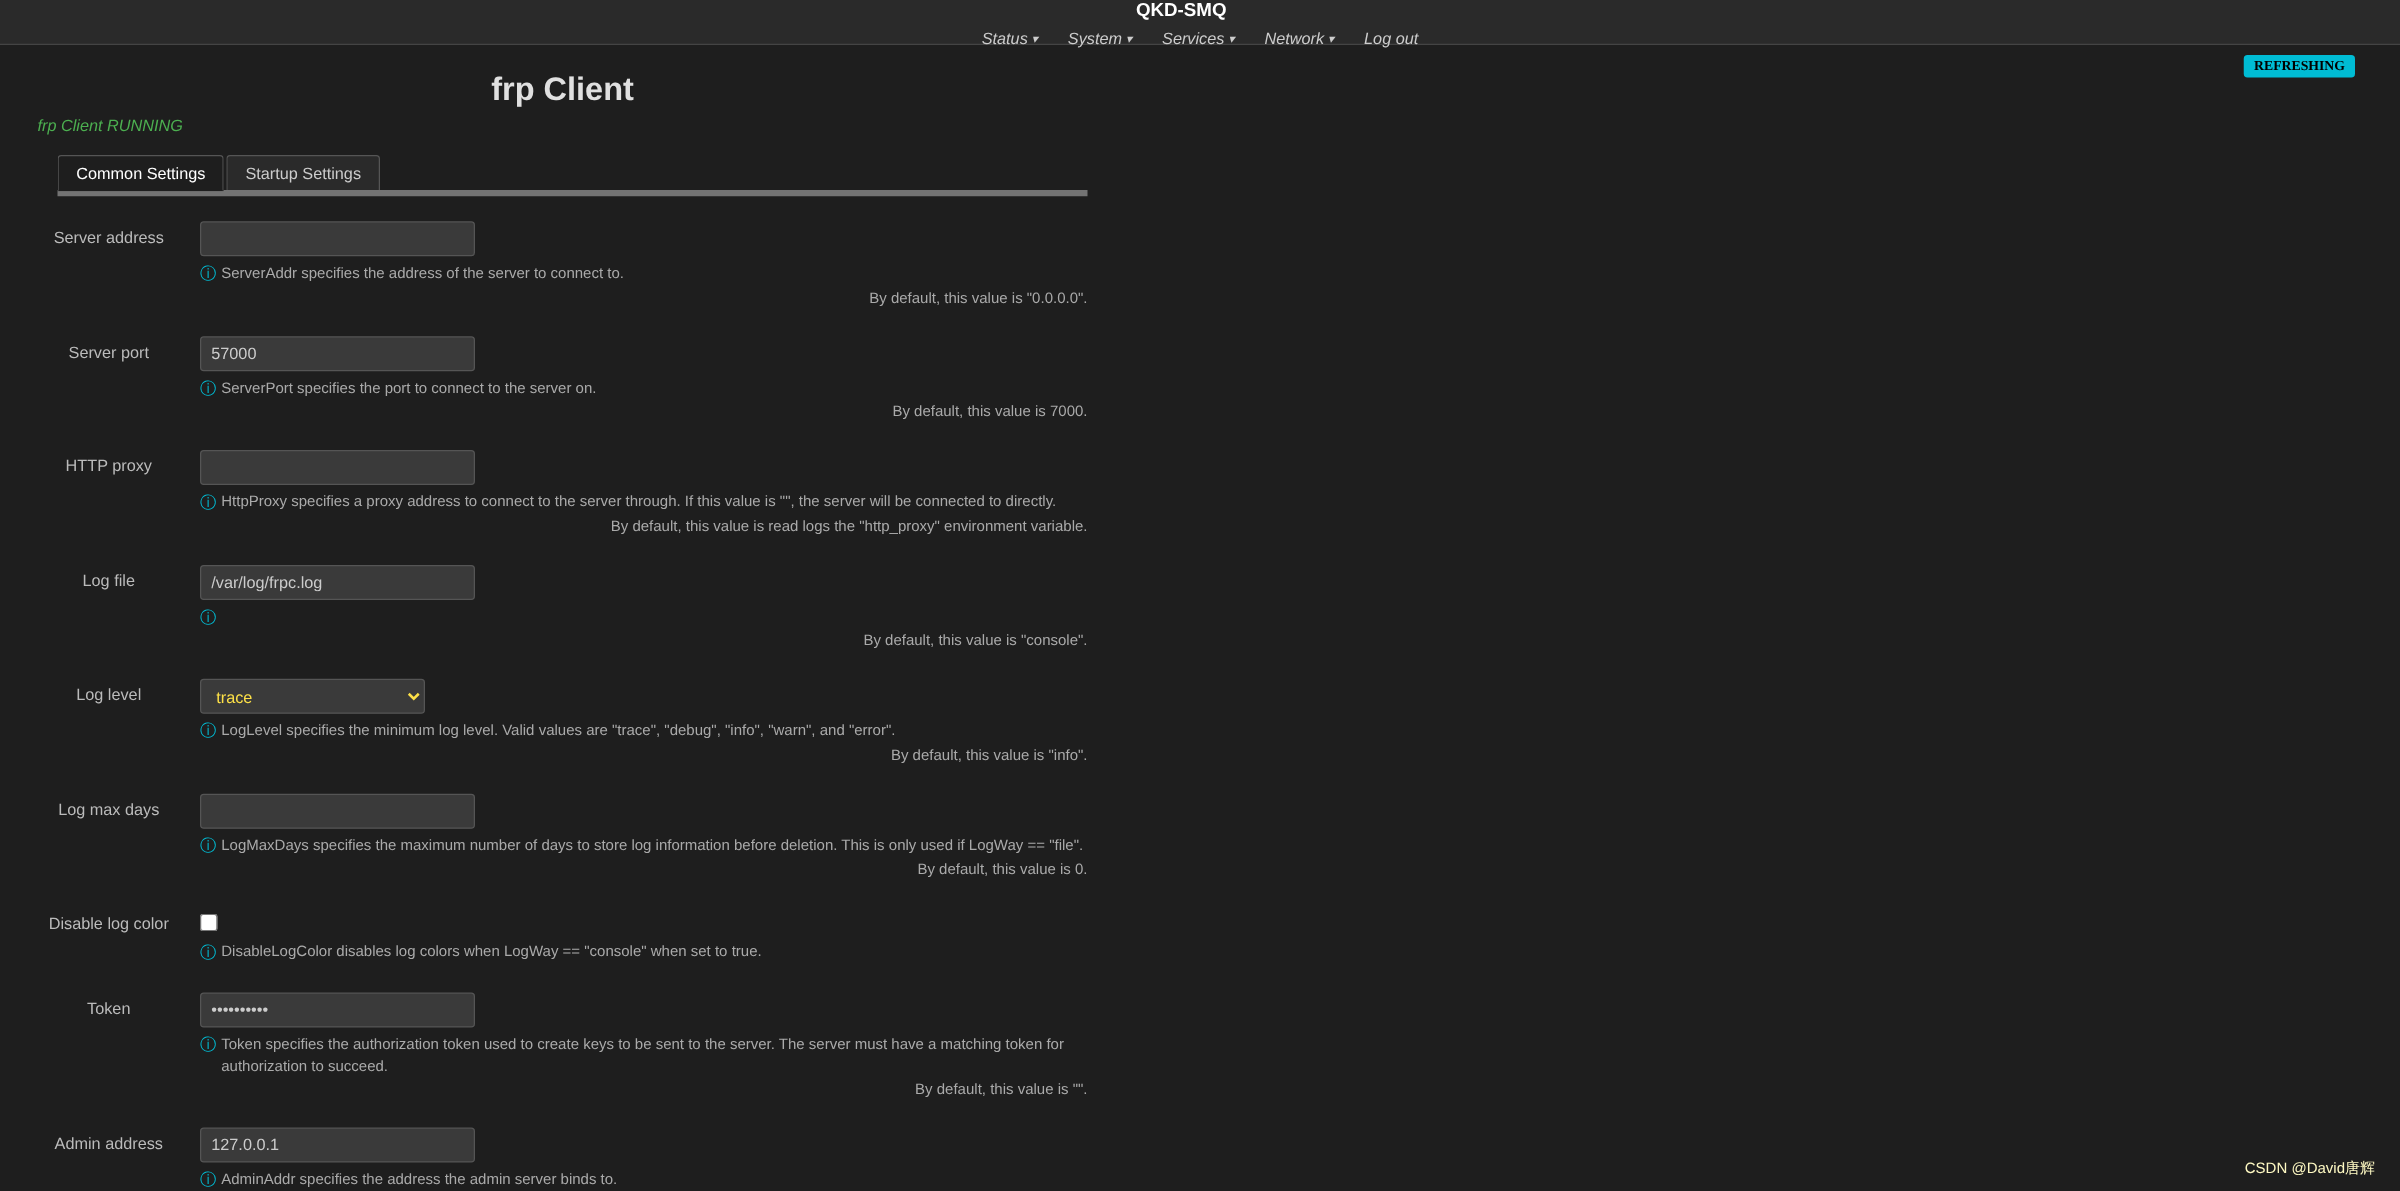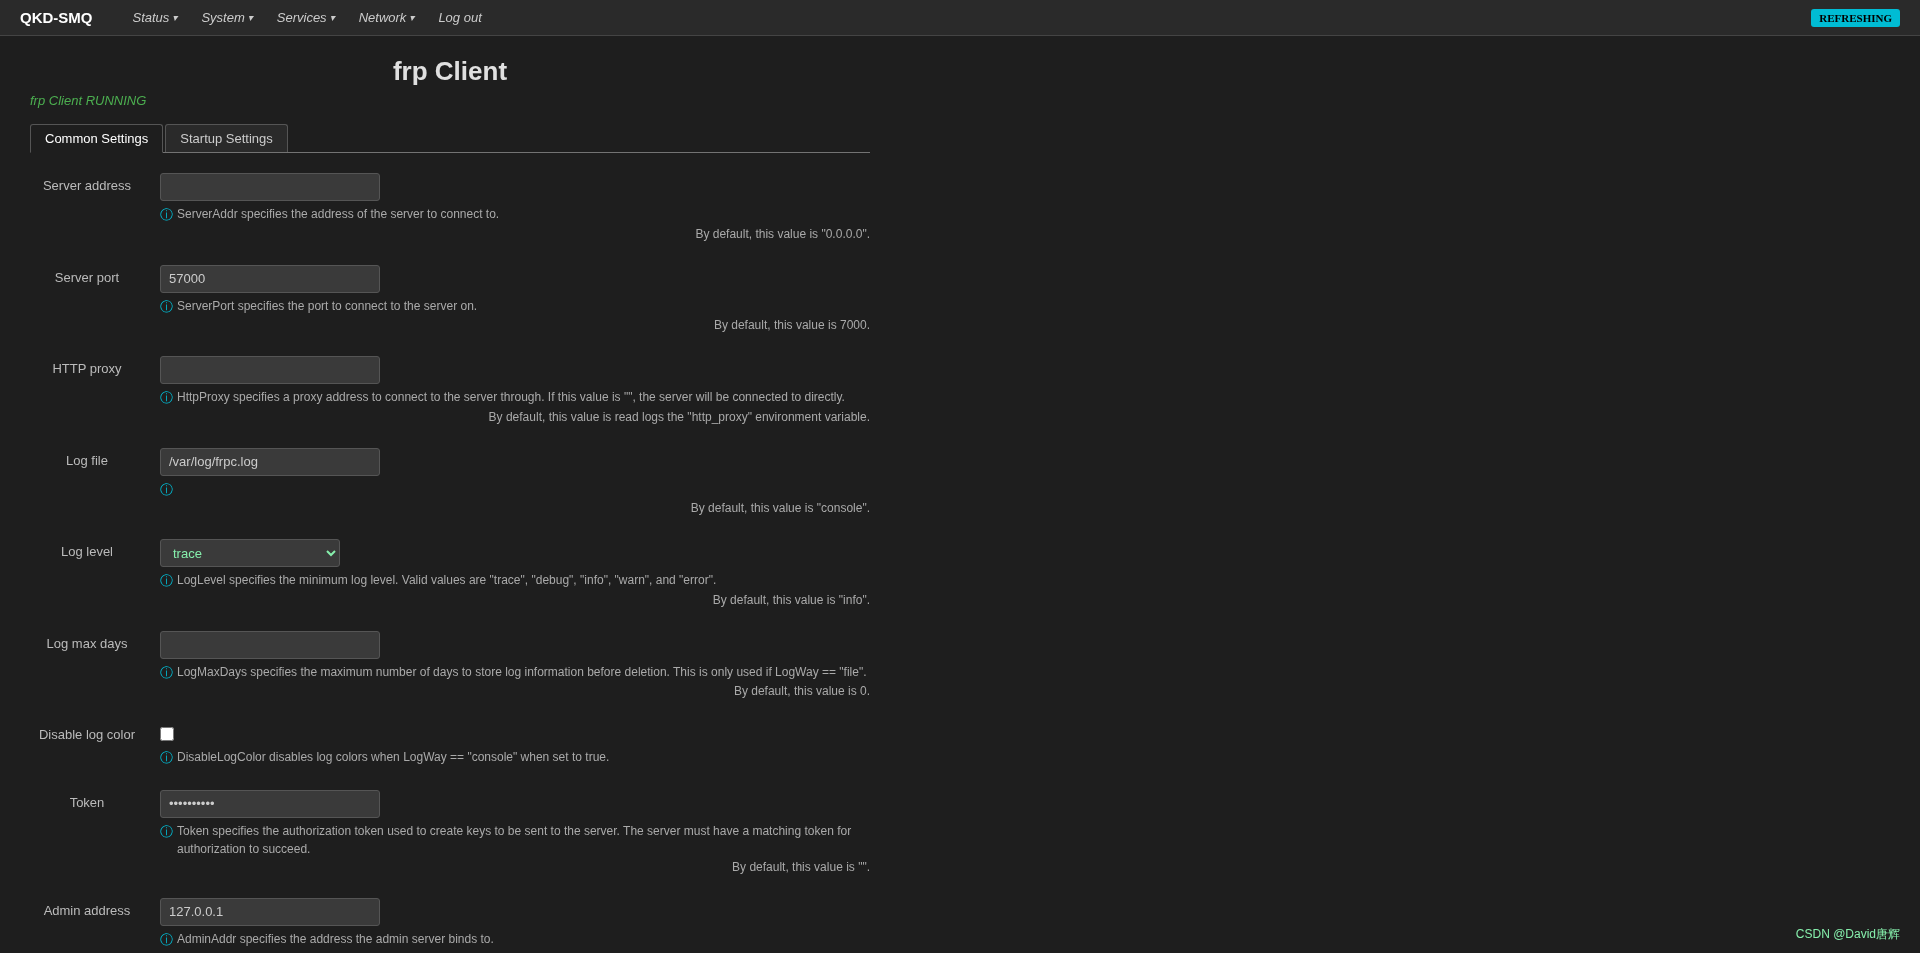--- a/index.html
+++ b/index.html
@@ -9,23 +9,24 @@
       font-family: Arial, sans-serif;
       font-size: 13px;
       min-height: 953px;
     }
 
     
     .navbar {
       background-color: #2a2a2a;
       display: flex;
       align-items: center;
-      padding: 0 20px;
+      padding: 0 36px;
       height: 36px;
       border-bottom: 1px solid #444;
+      flex-direction: column;
     }
     .navbar-brand {
       color: #fff;
       font-weight: bold;
       font-size: 15px;
       margin-right: 30px;
     }
     .nav-items {
       display: flex;
       align-items: center;
@@ -79,21 +80,22 @@
       color: #4caf50;
       font-style: italic;
       font-size: 13px;
       margin-bottom: 16px;
     }
 
     
     .tabs {
       display: flex;
       margin-bottom: 20px;
-      border-bottom: 1px solid #737373;
+      border-bottom: 5px solid #737373;
+      margin-left: 16px;
     }
     .tab {
       padding: 6px 14px;
       border: 1px solid #555;
       border-bottom: none;
       background: #2a2a2a;
       color: #ccc;
       cursor: pointer;
       font-size: 13px;
       margin-right: 2px;
@@ -134,21 +136,21 @@
       color: #ccc;
       padding: 4px 8px;
       font-size: 13px;
       border-radius: 3px;
       width: 220px;
       height: 28px;
     }
     .form-select {
       background-color: #3a3a3a;
       border: 1px solid #555;
-      color: #86efac;
+      color: #fde047;
       padding: 4px 8px;
       font-size: 13px;
       border-radius: 3px;
       width: 180px;
       height: 28px;
     }
     .form-checkbox {
       width: 14px;
       height: 14px;
       margin-top: 5px;
@@ -180,21 +182,21 @@
       color: #aaa;
       font-size: 12px;
       text-align: right;
     }
 
     
     .watermark {
       position: fixed;
       bottom: 10px;
       right: 20px;
-      color: #86efac;
+      color: #fef9c3;
       font-size: 12px;
     }
   </style>
 </head>
 <body>
 
 <nav class="navbar">
   <span class="navbar-brand">QKD-SMQ</span>
   <div class="nav-items">
     <span class="nav-item">

